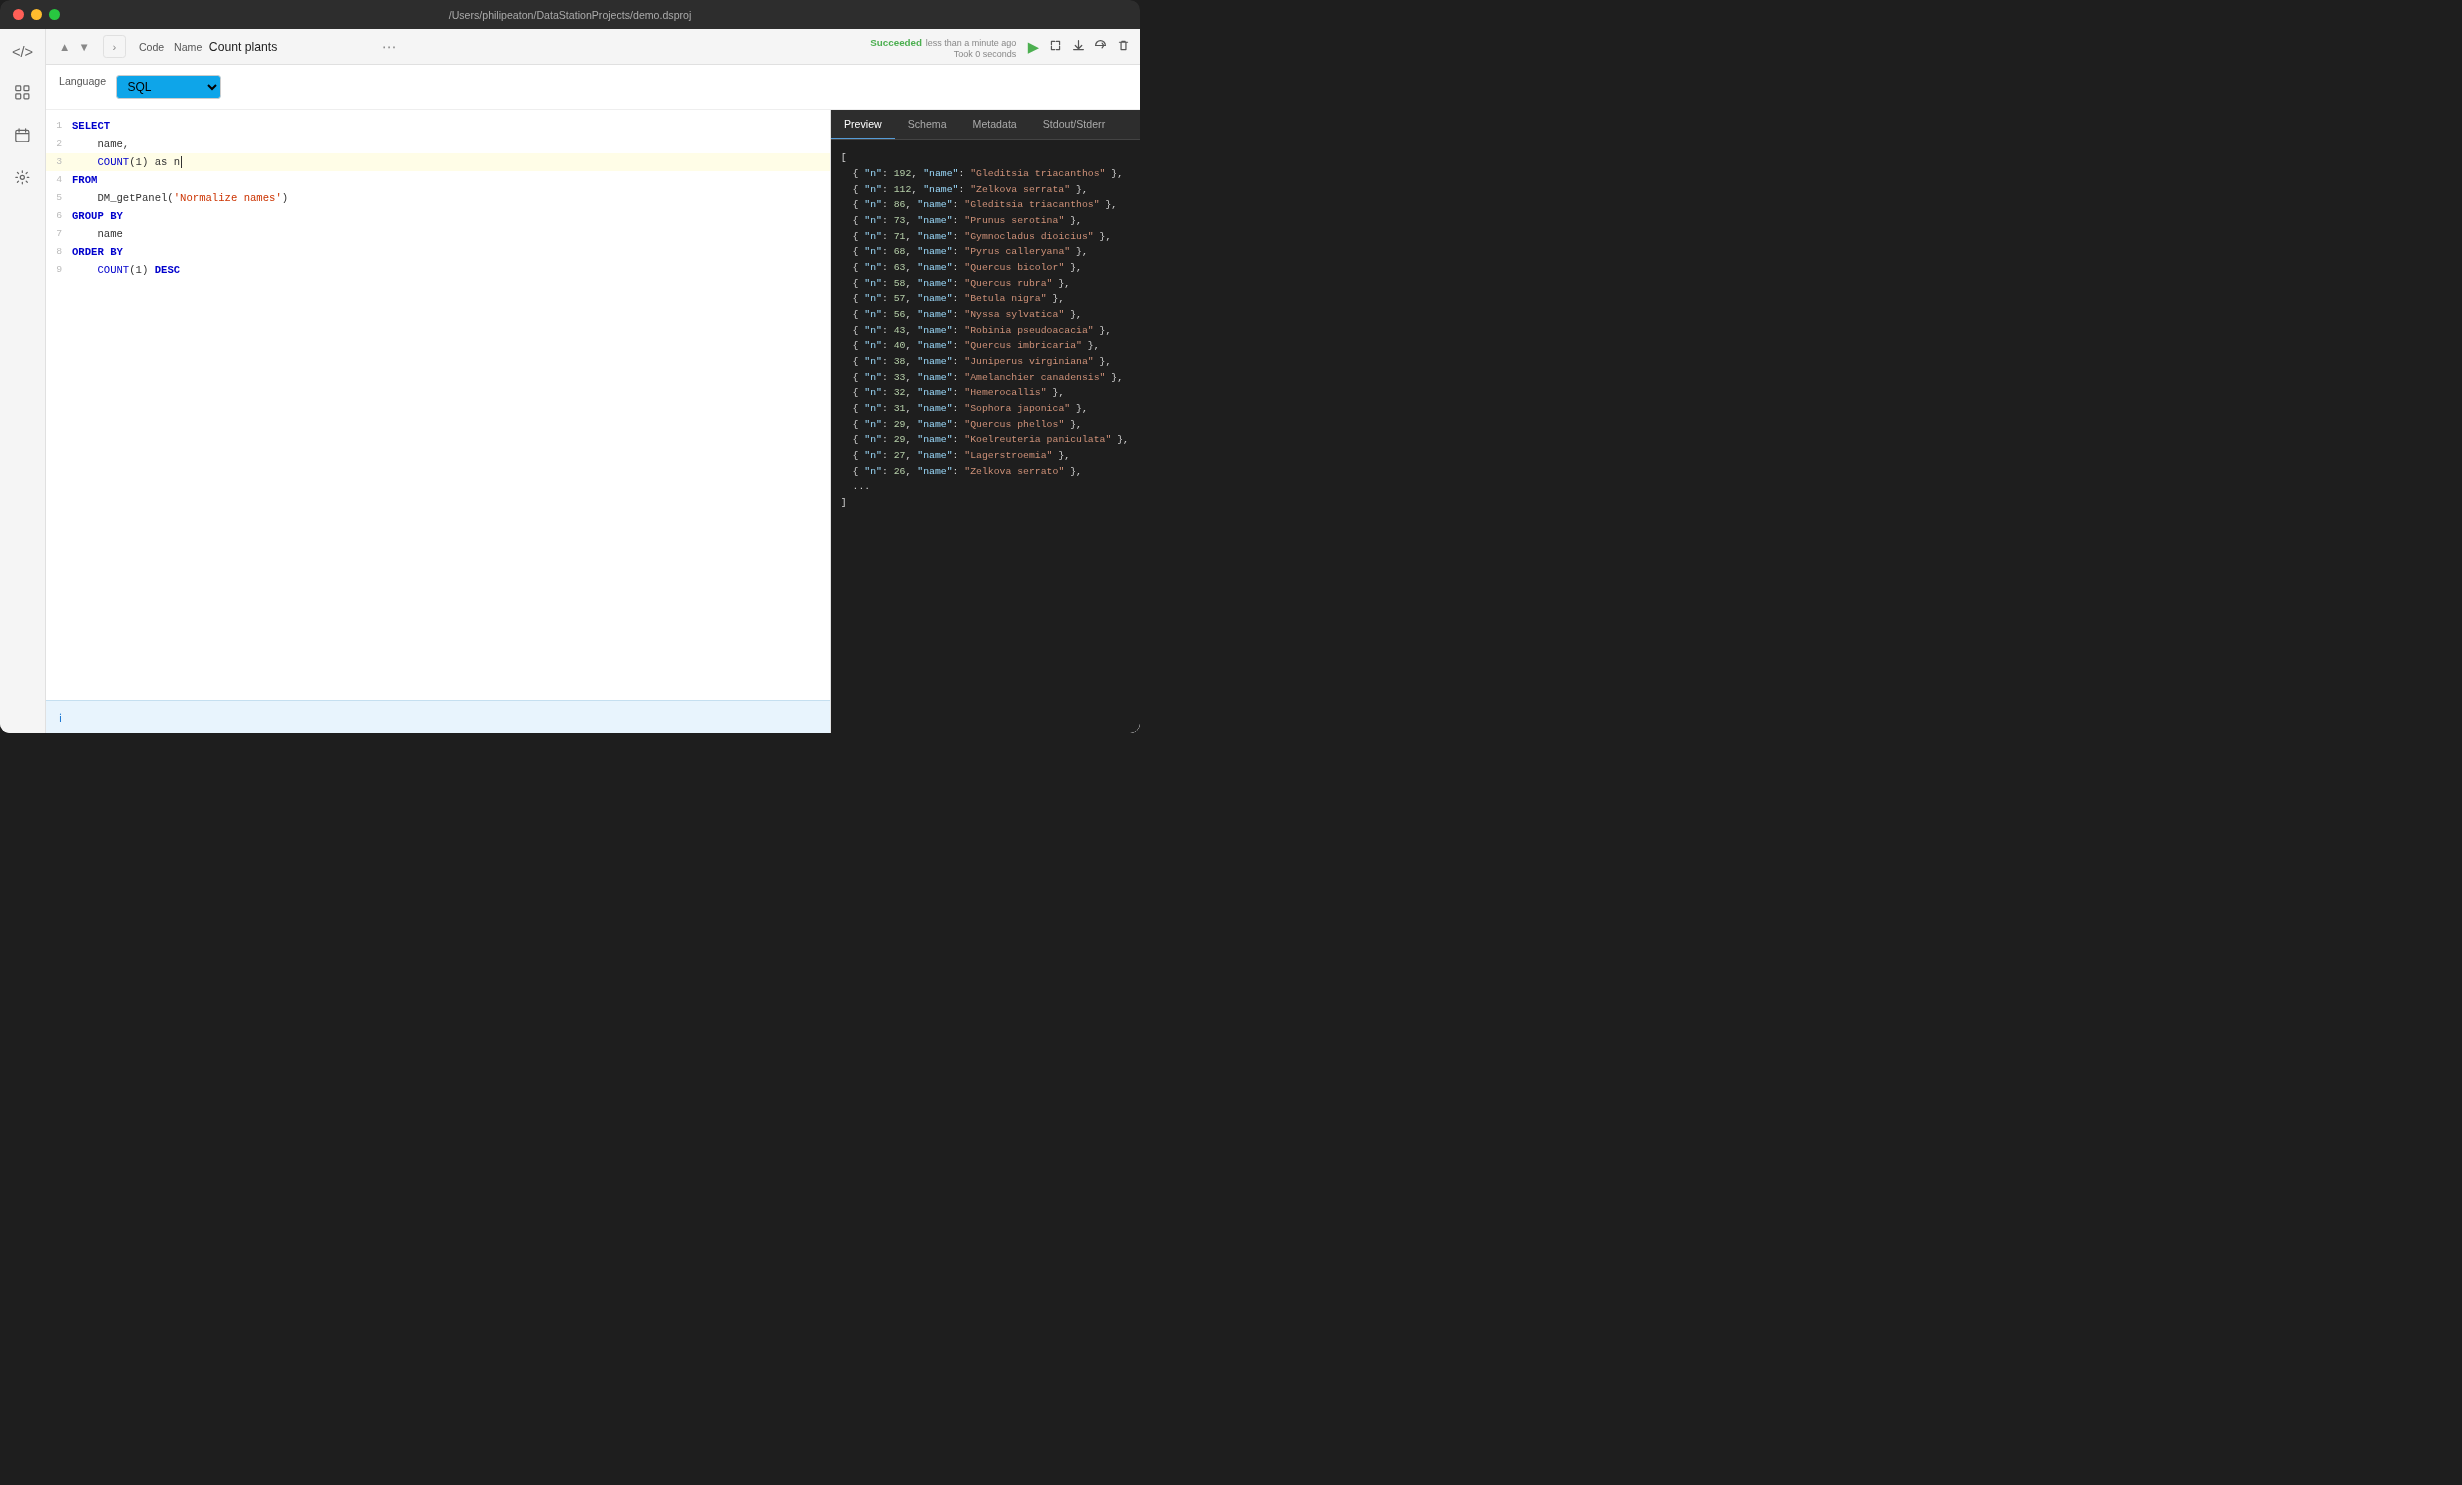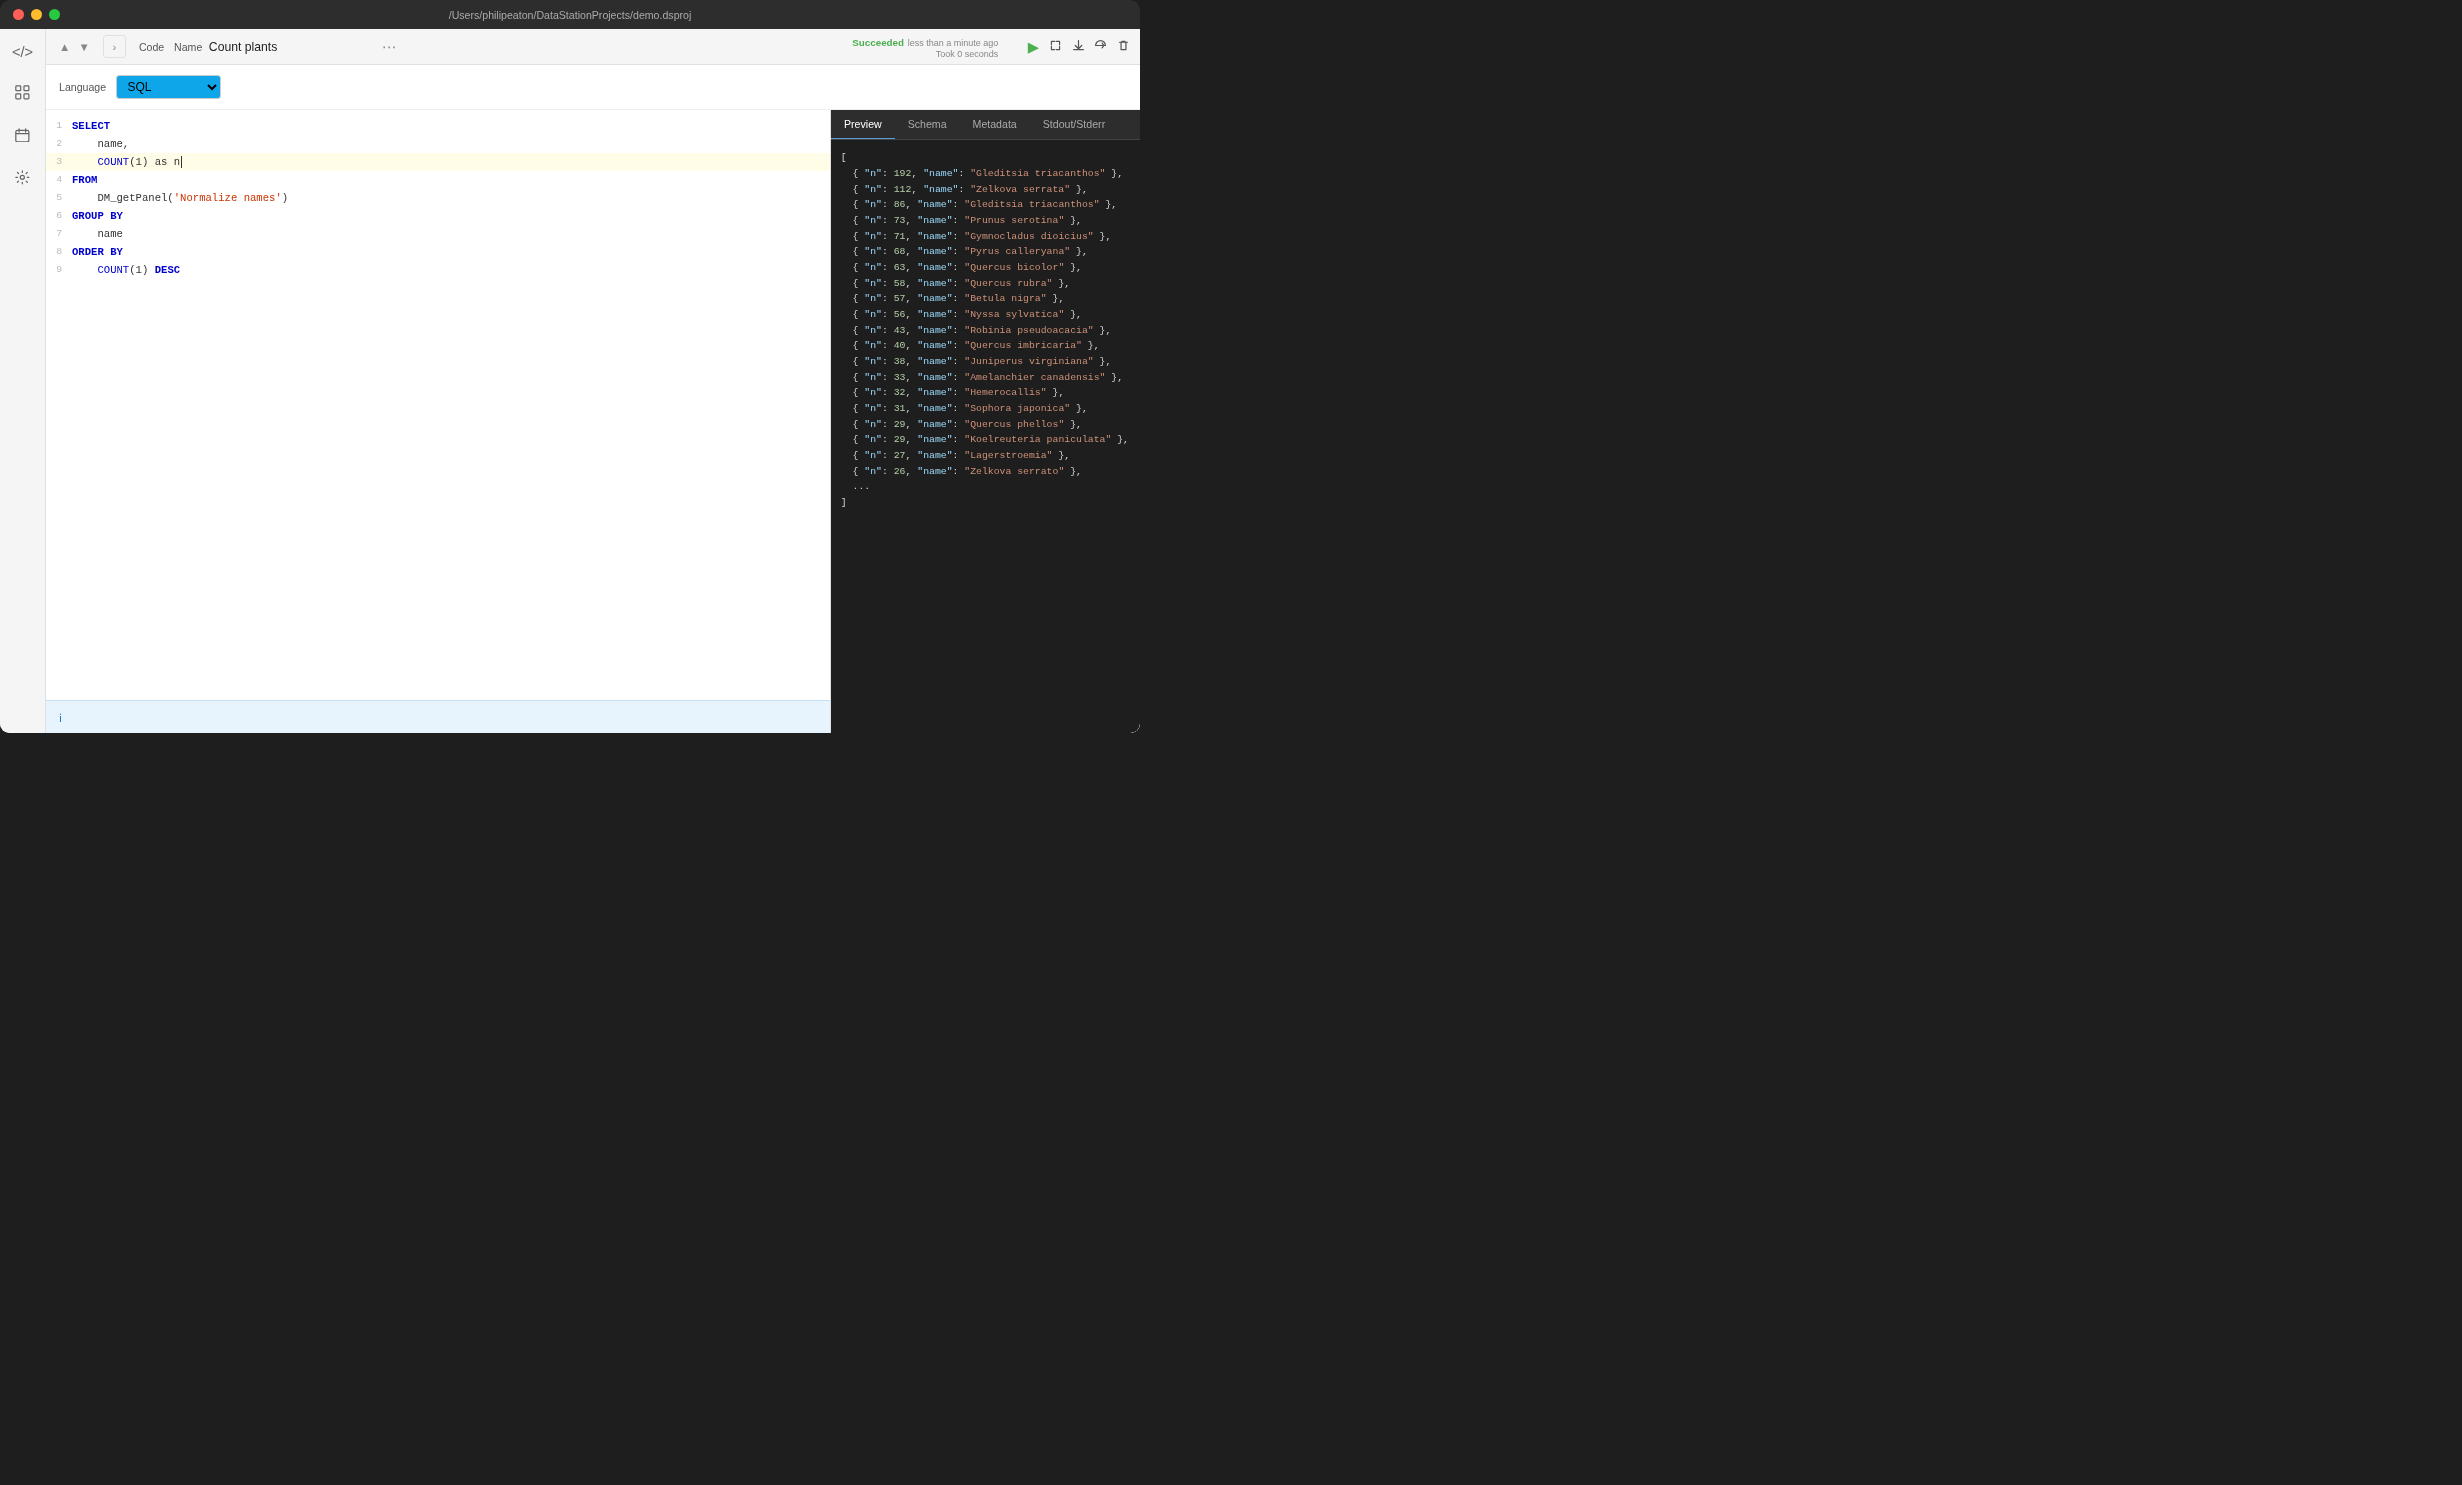--- a/index.html
+++ b/index.html
@@ -130,21 +130,21 @@
       color: #888;
       font-size: 14.7px;
       cursor: pointer;
       margin-left: 3.3px;
     }
     .nav-spacer { flex: 1; }
     .status-area {
       display: flex;
       flex-direction: column;
       align-items: flex-end;
-      margin-right: 23px;
+      margin-right: 5px;
     }
     .status-succeeded {
       font-size: 9.8px;
       color: #4caf50;
       font-weight: 600;
     }
     .status-time {
       font-size: 9px;
       color: #888;
     }
@@ -166,21 +166,20 @@
       display: flex;
       flex-direction: column;
       background: white;
       margin: 0;
       overflow: hidden;
     }
 
     
     .lang-row {
       display: flex;
-      align-items: center;
       padding: 9.8px 13px;
       gap: 9.8px;
       border-bottom: 0.8px solid #eee;
       background: white;
       flex-shrink: 0;
     }
     .lang-label {
       color: #555;
       font-size: 10.6px;
     }

